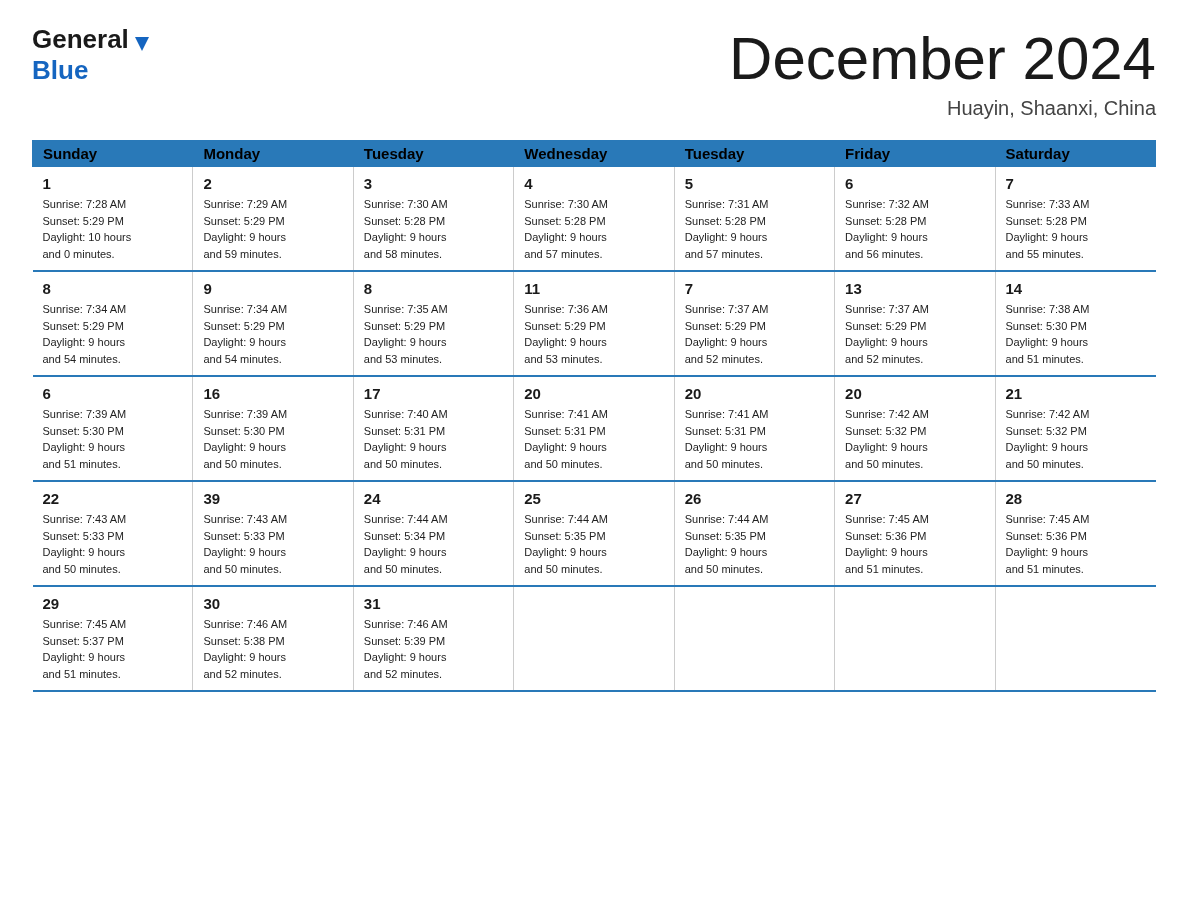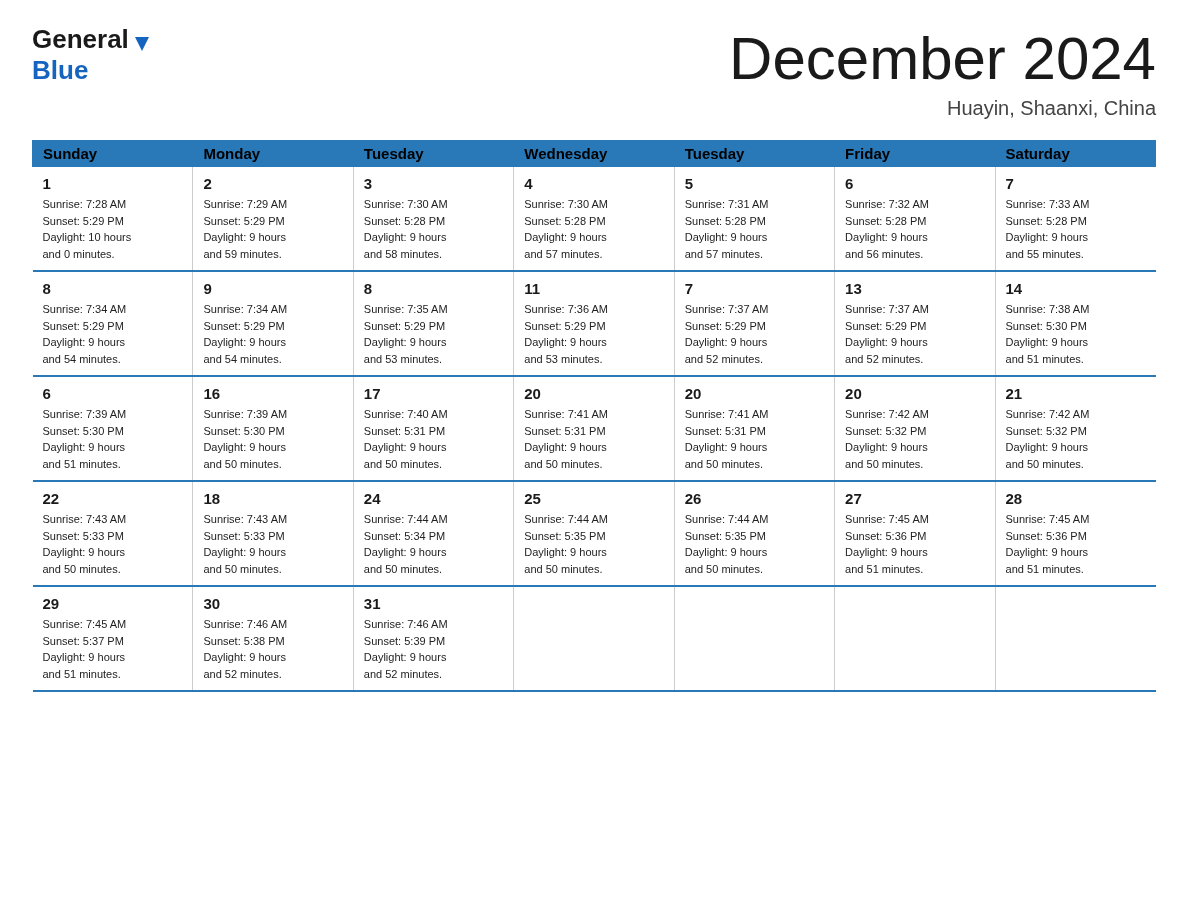--- a/index.html
+++ b/index.html
@@ -216,21 +216,21 @@
           <span class="day-number">21</span>
           <div class="day-info">Sunrise: 7:42 AM<br>Sunset: 5:32 PM<br>Daylight: 9 hours<br>and 50 minutes.</div>
         </td>
       </tr>
       <tr>
         <td>
           <span class="day-number">22</span>
           <div class="day-info">Sunrise: 7:43 AM<br>Sunset: 5:33 PM<br>Daylight: 9 hours<br>and 50 minutes.</div>
         </td>
         <td>
-          <span class="day-number">18</span>
+          <span class="day-number">39</span>
           <div class="day-info">Sunrise: 7:43 AM<br>Sunset: 5:33 PM<br>Daylight: 9 hours<br>and 50 minutes.</div>
         </td>
         <td>
           <span class="day-number">24</span>
           <div class="day-info">Sunrise: 7:44 AM<br>Sunset: 5:34 PM<br>Daylight: 9 hours<br>and 50 minutes.</div>
         </td>
         <td>
           <span class="day-number">25</span>
           <div class="day-info">Sunrise: 7:44 AM<br>Sunset: 5:35 PM<br>Daylight: 9 hours<br>and 50 minutes.</div>
         </td>

